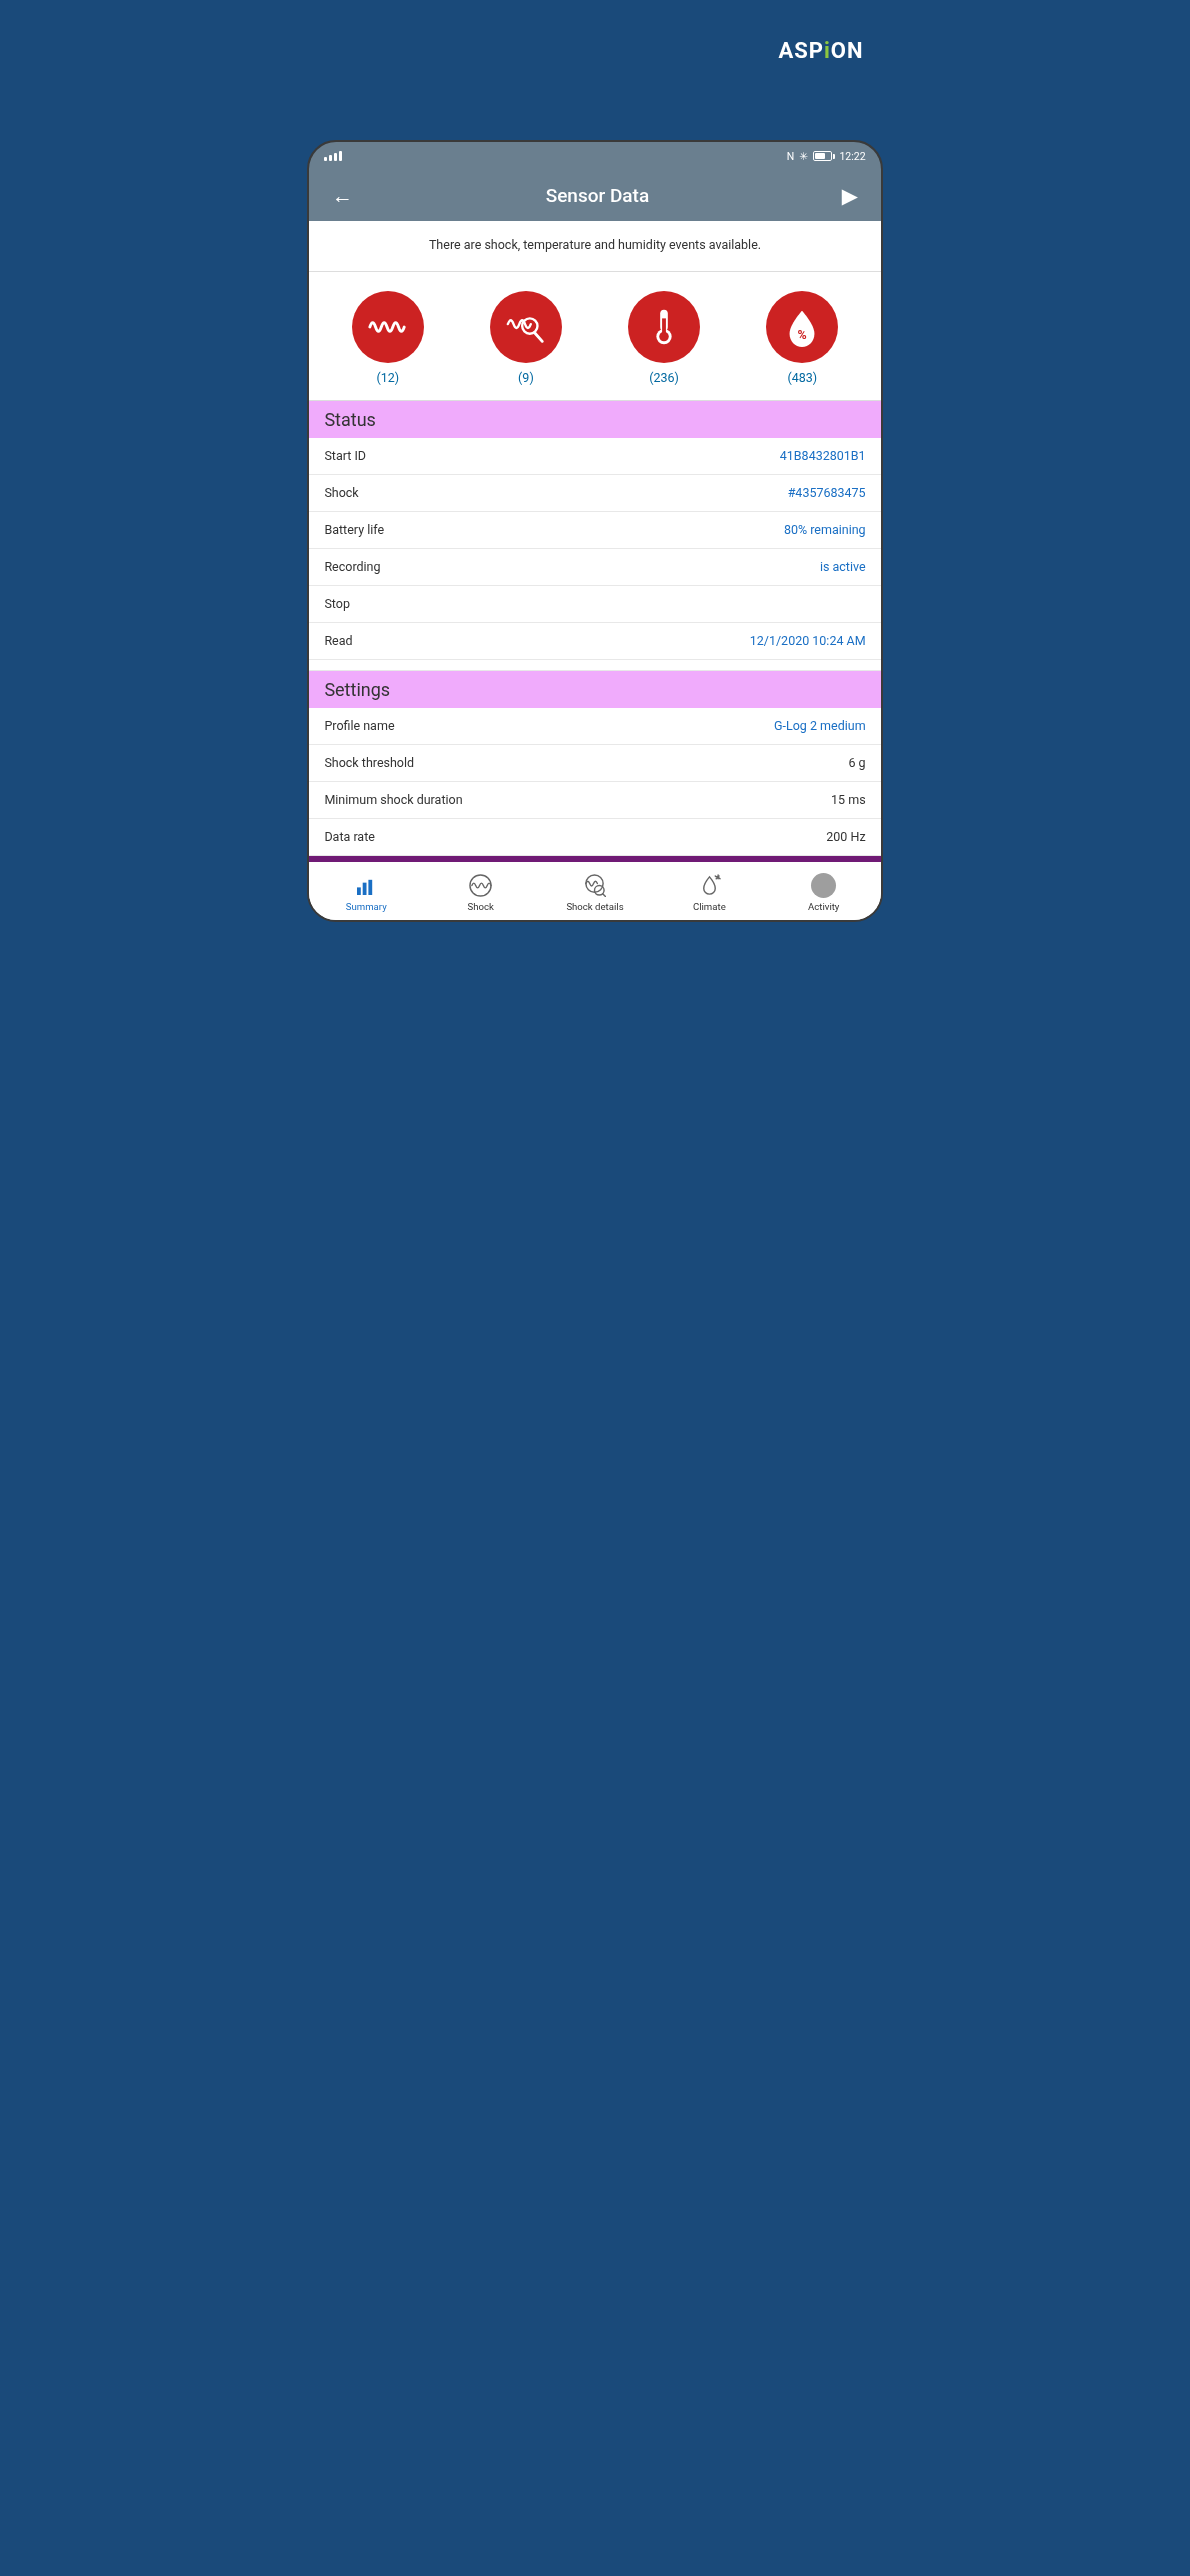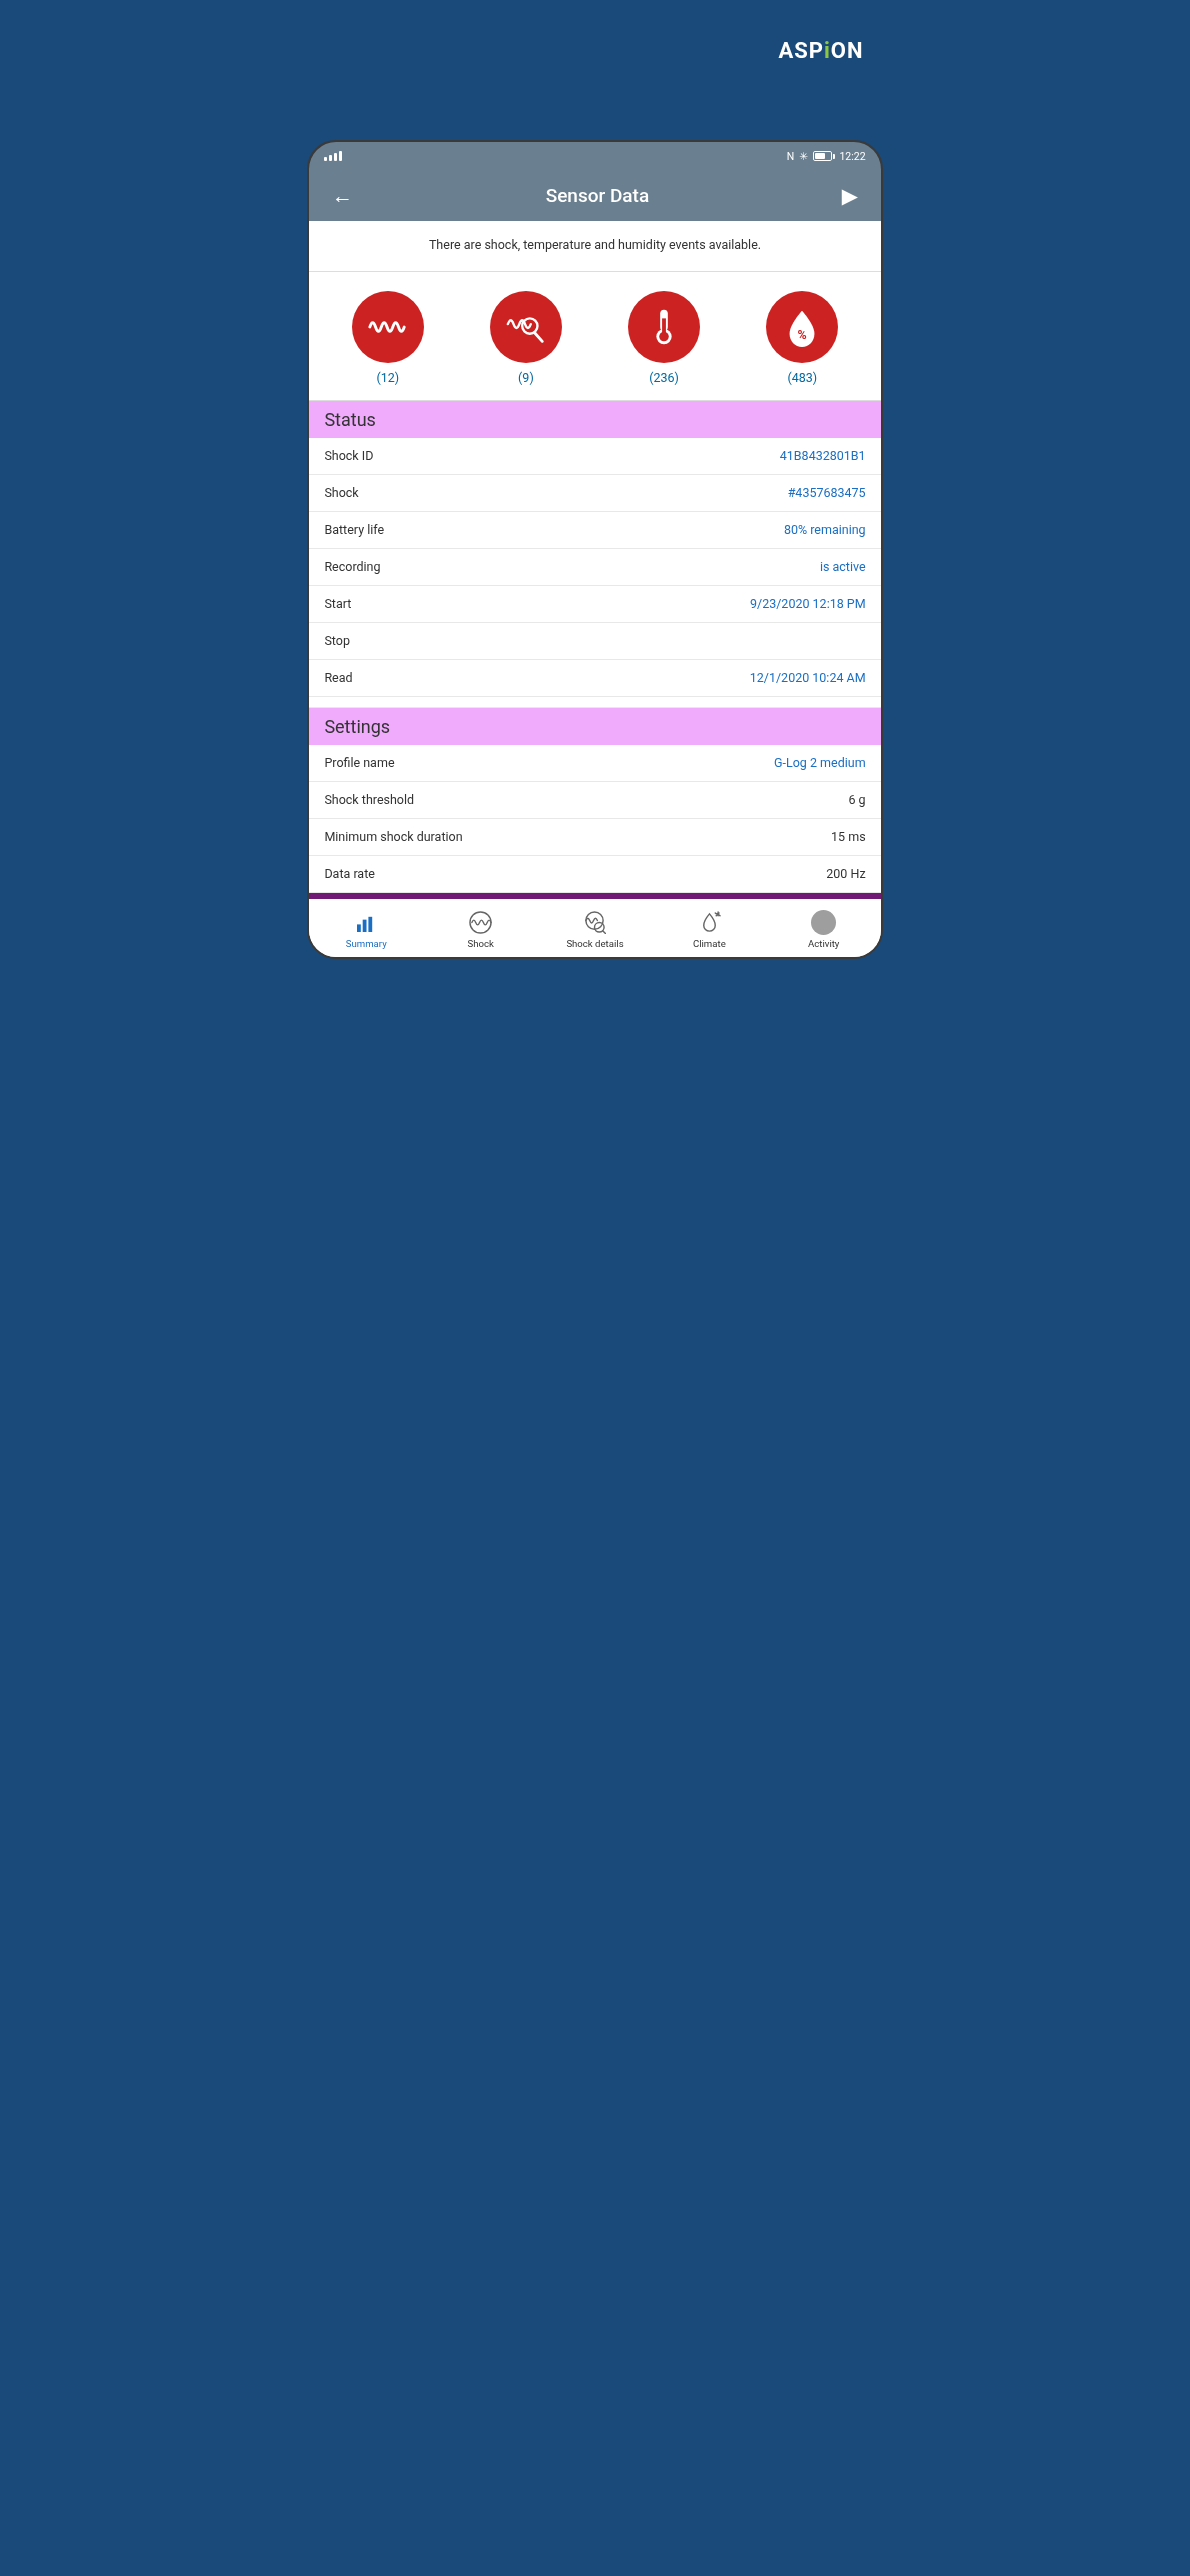--- a/index.html
+++ b/index.html
@@ -358,38 +358,34 @@
           </svg>
         </div>
         <span class="icon-count">(483)</span>
       </div>
     </div>
 
     <div>
       <div class="section-header">Status</div>
 
       <div class="table-row">
-        <span class="row-label">Shock ID</span>
+        <span class="row-label">Start ID</span>
         <span class="row-value">41B8432801B1</span>
       </div>
       <div class="table-row">
         <span class="row-label">Shock</span>
         <span class="row-value">#4357683475</span>
       </div>
       <div class="table-row">
         <span class="row-label">Battery life</span>
         <span class="row-value">80% remaining</span>
       </div>
       <div class="table-row">
         <span class="row-label">Recording</span>
         <span class="row-value">is active</span>
-      </div>
-      <div class="table-row">
-        <span class="row-label">Start</span>
-        <span class="row-value">9/23/2020 12:18 PM</span>
       </div>
       <div class="table-row">
         <span class="row-label">Stop</span>
         <span class="row-value no-link"></span>
       </div>
       <div class="table-row">
         <span class="row-label">Read</span>
         <span class="row-value">12/1/2020 10:24 AM</span>
       </div>
     </div>

